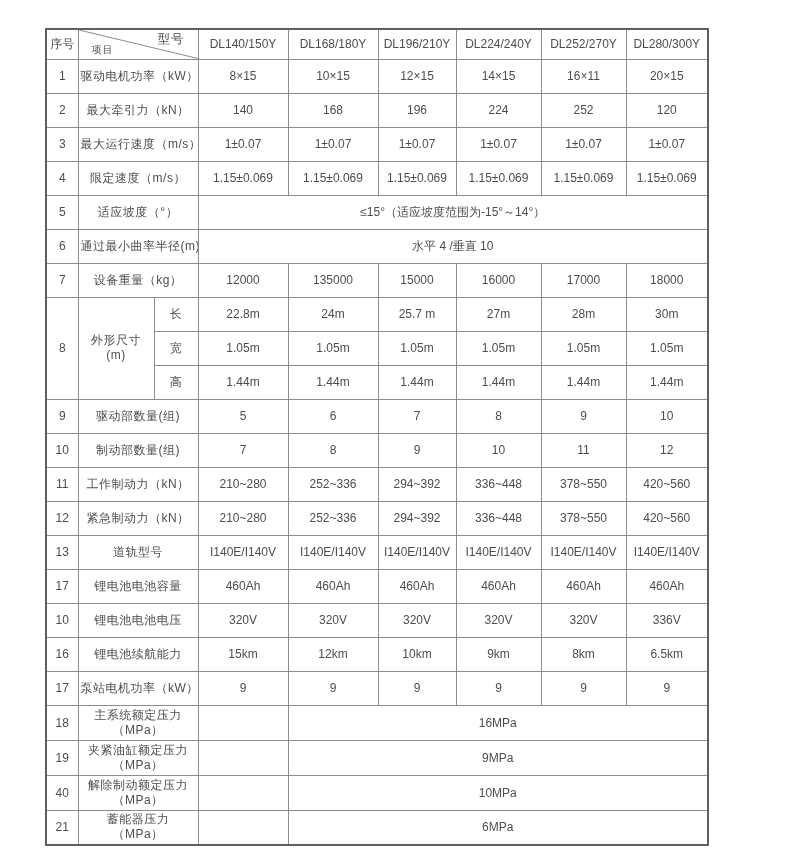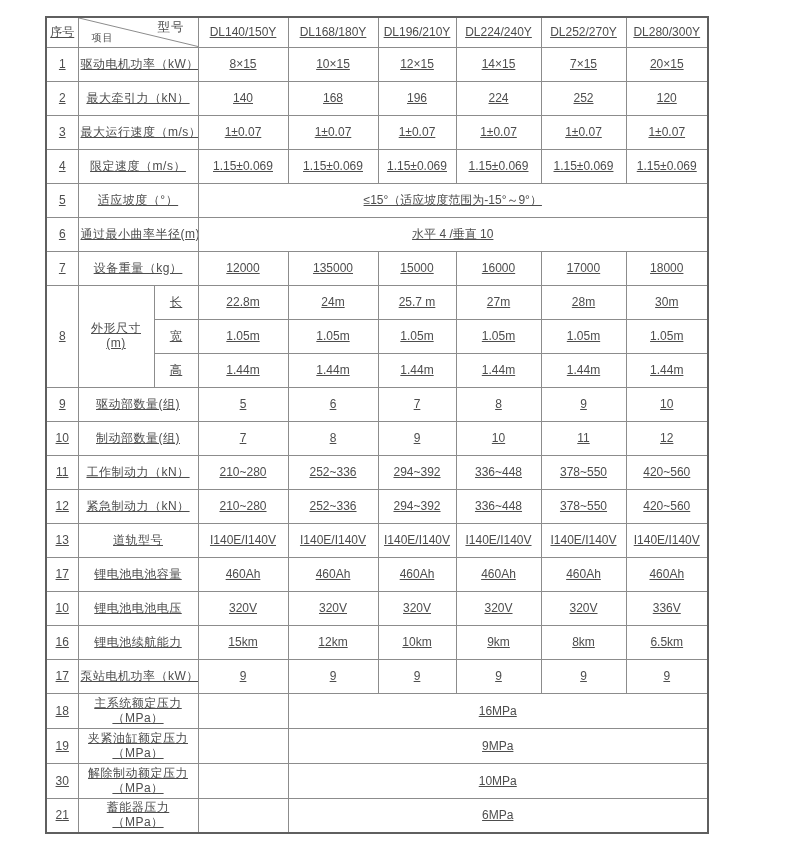--- a/index.html
+++ b/index.html
@@ -11,26 +11,25 @@
     position: relative;
     width: 800px;
     height: 856px;
     background: #ffffff;
     font-family: "Liberation Sans", "DejaVu Sans", sans-serif;
     color: #4d4d4d;
   }
   table.spec {
     position: absolute;
     left: 45px;
-    top: 16px;
+    top: 28px;
     width: 662px;
     border-collapse: collapse;
     table-layout: fixed;
     border: 2px solid #5f5f5f;
-    text-decoration: underline;
   }
   table.spec td {
     border: 1px solid #8c8c8c;
     text-align: center;
     vertical-align: middle;
     padding: 0 2px;
     font-size: 12px;
     color: #4d4d4d;
     overflow: hidden;
     white-space: nowrap;
@@ -99,21 +98,21 @@
       <td class="val">DL280/300Y</td>
     </tr>
 
     <tr style="height:34px">
       <td class="no">1</td>
       <td class="label" colspan="2">驱动电机功率（kW）</td>
       <td class="val">8×15</td>
       <td class="val">10×15</td>
       <td class="val">12×15</td>
       <td class="val">14×15</td>
-      <td class="val">7×15</td>
+      <td class="val">16×11</td>
       <td class="val">20×15</td>
     </tr>
 
     <tr style="height:34px">
       <td class="no">2</td>
       <td class="label" colspan="2">最大牵引力（kN）</td>
       <td class="val">140</td>
       <td class="val">168</td>
       <td class="val">196</td>
       <td class="val">224</td>
@@ -139,21 +138,21 @@
       <td class="val">1.15±0.069</td>
       <td class="val">1.15±0.069</td>
       <td class="val">1.15±0.069</td>
       <td class="val">1.15±0.069</td>
       <td class="val">1.15±0.069</td>
     </tr>
 
     <tr style="height:34px">
       <td class="no">5</td>
       <td class="label" colspan="2">适应坡度（°）</td>
-      <td class="val" colspan="6">≤15°（适应坡度范围为-15°～9°）</td>
+      <td class="val" colspan="6">≤15°（适应坡度范围为-15°～14°）</td>
     </tr>
 
     <tr style="height:34px">
       <td class="no">6</td>
       <td class="label" colspan="2">通过最小曲率半径(m)</td>
       <td class="val" colspan="6">水平 4 /垂直 10</td>
     </tr>
 
     <tr style="height:34px">
       <td class="no">7</td>
@@ -310,21 +309,21 @@
     <tr style="height:35px">
       <td class="no">19</td>
       <td class="label two-line" colspan="2">
         <div>夹紧油缸额定压力</div>
         <div>（MPa）</div>
       </td>
       <td class="val"></td>
       <td class="val" colspan="5">9MPa</td>
     </tr>
     <tr style="height:35px">
-      <td class="no">30</td>
+      <td class="no">40</td>
       <td class="label two-line" colspan="2">
         <div>解除制动额定压力</div>
         <div>（MPa）</div>
       </td>
       <td class="val"></td>
       <td class="val" colspan="5">10MPa</td>
     </tr>
     <tr style="height:35px">
       <td class="no">21</td>
       <td class="label two-line" colspan="2">

